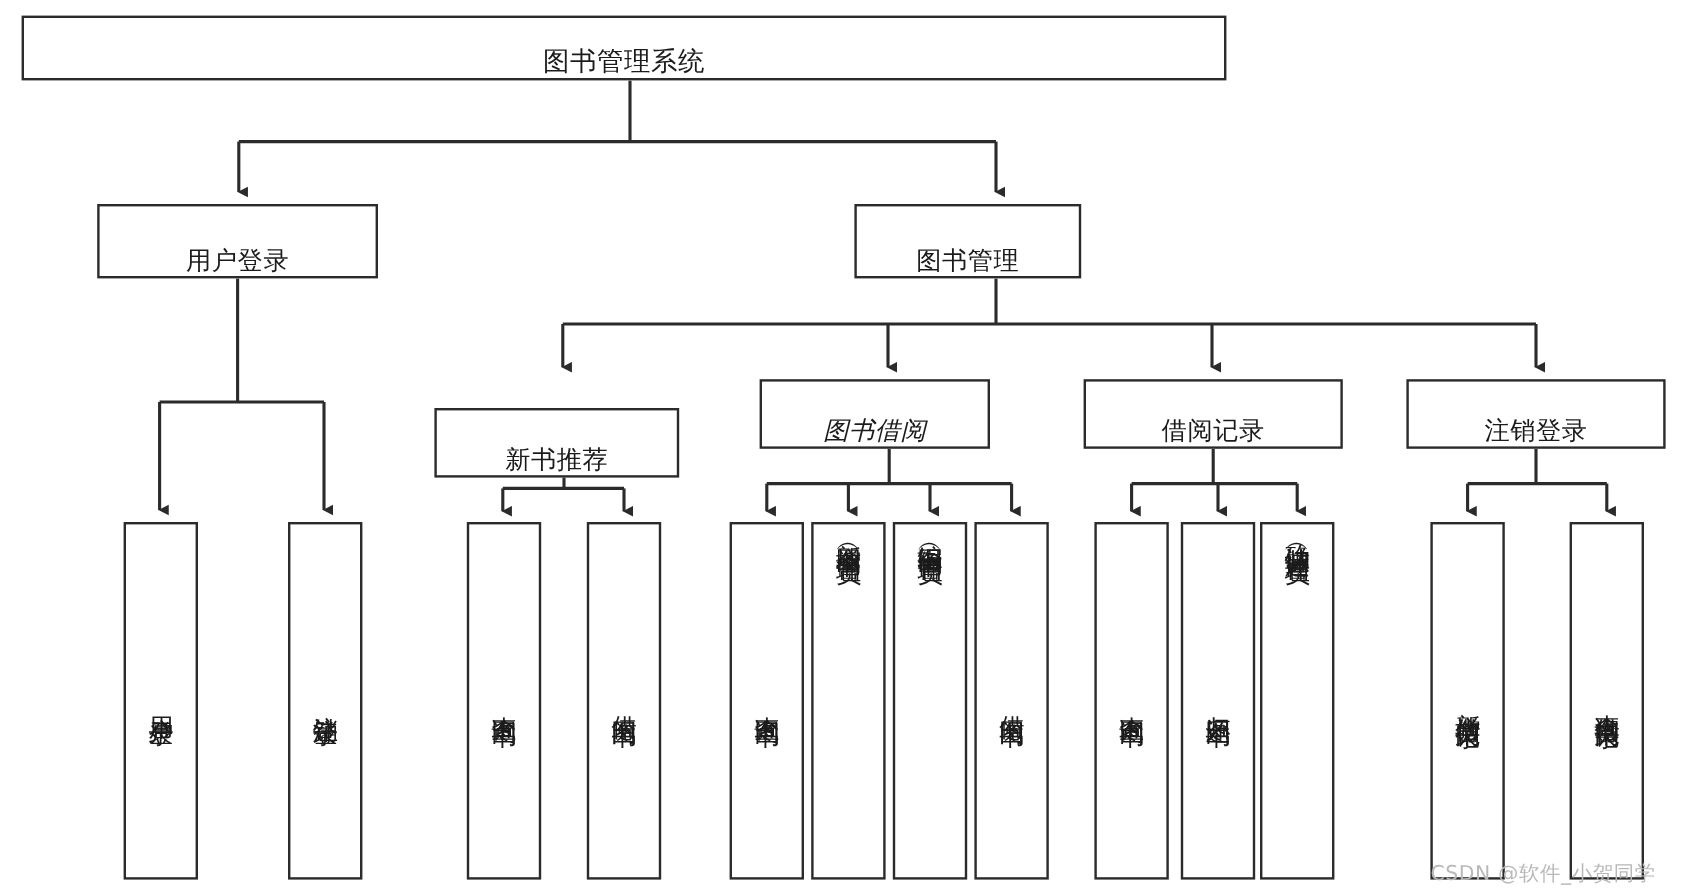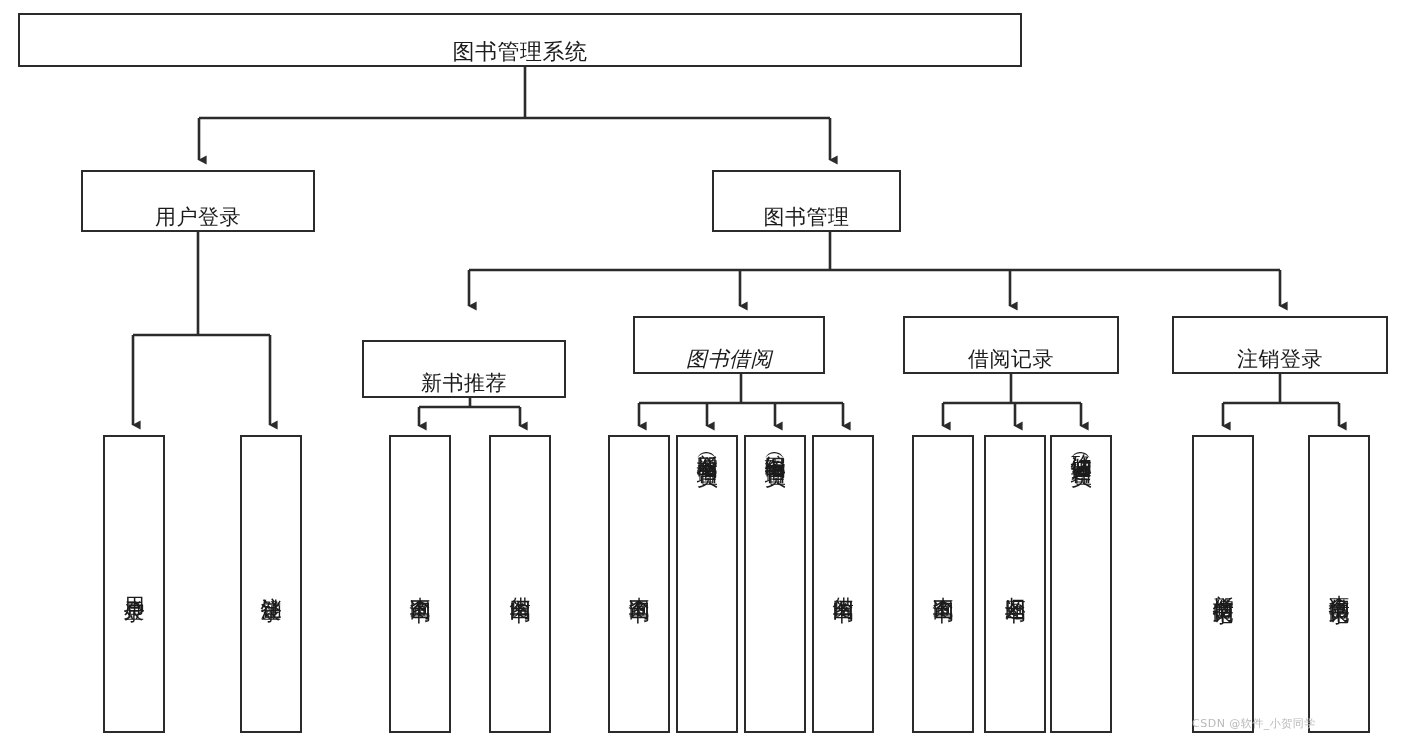--- a/index.html
+++ b/index.html
@@ -61,21 +61,21 @@
     line-height: 1.35;
     letter-spacing: 2px;
     white-space: nowrap;
     display: block;
   }
   .node.v.center {
     align-items: center;
   }
   .watermark {
     position: absolute;
-    font-size: 11px;
+    font-size: 17px;
     color: #b9b9b9;
     white-space: nowrap;
     letter-spacing: 0.5px;
     user-select: none;
   }
 </style>
 </head>
 <body>
 
 <div id="canvas">

